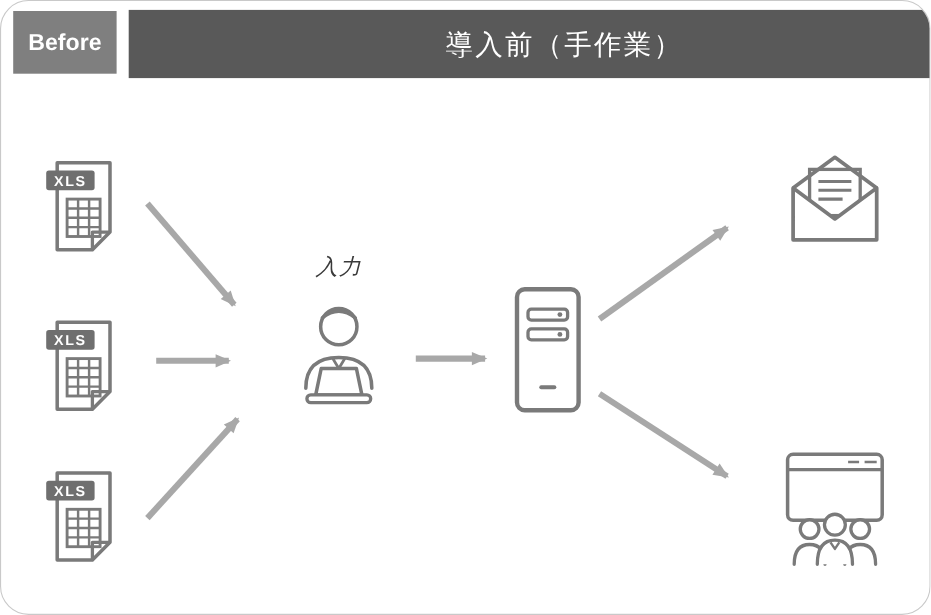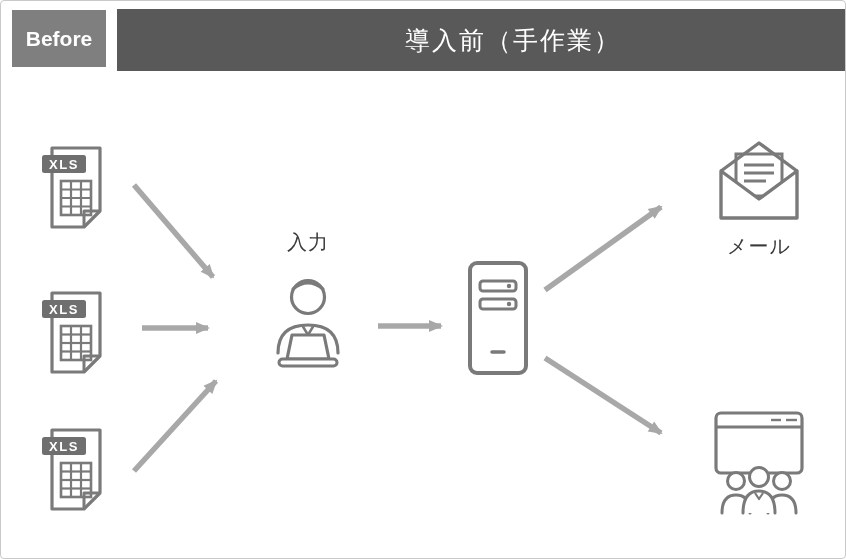--- a/index.html
+++ b/index.html
@@ -8,21 +8,21 @@
     background:#ffffff;
     font-family:"Liberation Sans", sans-serif;
     position:relative;
     overflow:hidden;
   }
   .card{
     position:absolute;left:0;top:0;
     width:844px;height:557px;
     background:#ffffff;
     border:1px solid #c9c9c9;
-    border-radius:4px;
+    border-radius:26px;
     overflow:hidden;
   }
   .header-bar{
     position:absolute;left:116px;top:8px;
     width:720px;height:62px;
     background:#595959;
     color:#ffffff;
     display:flex;align-items:center;justify-content:center;
     font-size:25px;font-weight:normal;letter-spacing:2px;padding-left:36px;
   }
@@ -36,20 +36,21 @@
   }
   .icon{position:absolute;}
   .flow-layer{position:absolute;left:0;top:0;width:846px;height:559px;pointer-events:none;}
   .diagram-label{
     position:absolute;
     text-align:center;
     color:#3a3a3a;
     font-size:20px;
     font-weight:500;
     letter-spacing:1px;
+    font-style:italic;
   }
   .label-input{left:263px;top:228px;width:88px;}
   .label-mail{left:704px;top:232px;width:108px;}
   .label-bi{left:710px;top:374px;width:96px;}
   svg{display:block;}
 </style>
 </head>
 <body>
 
 <div class="card">
@@ -141,21 +142,20 @@
   <svg class="icon" style="left:712px;top:133px;" width="92" height="92" viewBox="0 0 92 92">
     <g>
       <rect x="23" y="20" width="46" height="42" fill="#ffffff" stroke="#7a7a7a" stroke-width="3"></rect>
       <line x1="31" y1="31" x2="61" y2="31" stroke="#7a7a7a" stroke-width="2.8"></line>
       <line x1="31" y1="39" x2="61" y2="39" stroke="#7a7a7a" stroke-width="2.8"></line>
       <line x1="31" y1="47" x2="53" y2="47" stroke="#7a7a7a" stroke-width="2.8"></line>
     </g>
     <path d="M8 37 L46 65 L84 37 L84 84 L8 84 Z" fill="#ffffff" stroke="#7a7a7a" stroke-width="3.4" stroke-linejoin="round"></path>
     <path d="M8 37 L46 9 L84 37" fill="none" stroke="#7a7a7a" stroke-width="3.4" stroke-linejoin="round"></path>
   </svg>
-  <div class="diagram-label label-mail">メール</div>
 
   <svg class="icon" style="left:710px;top:406px;" width="96" height="108" viewBox="0 0 96 108">
     <rect x="5" y="6" width="86" height="60" rx="5" fill="#ffffff" stroke="#7a7a7a" stroke-width="3.2"></rect>
     <line x1="5" y1="20" x2="91" y2="20" stroke="#7a7a7a" stroke-width="3"></line>
     <line x1="60" y1="13" x2="70" y2="13" stroke="#7a7a7a" stroke-width="2.4"></line>
     <line x1="75" y1="13" x2="86" y2="13" stroke="#7a7a7a" stroke-width="2.4"></line>
     <g stroke="#7a7a7a" fill="#ffffff">
       <circle cx="25" cy="74" r="8.5" stroke-width="3"></circle>
       <path d="M11 106 Q11 88 25 88 Q39 88 39 106" stroke-width="3" stroke-linecap="round"></path>
       <circle cx="71" cy="74" r="8.5" stroke-width="3"></circle>

